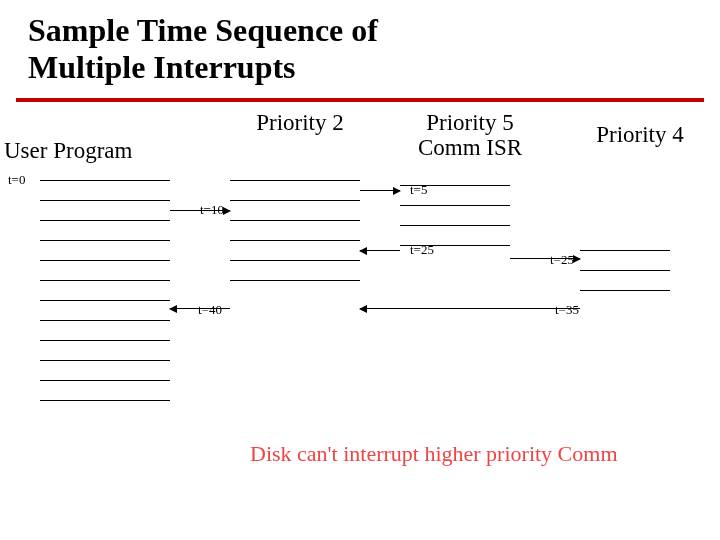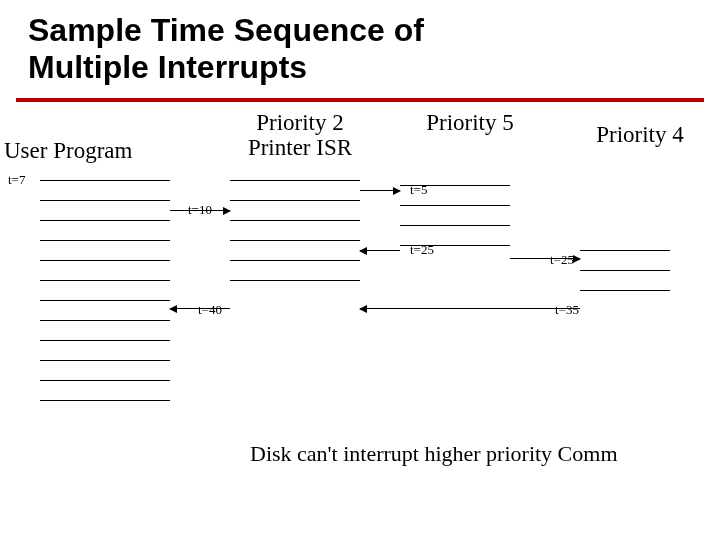--- a/index.html
+++ b/index.html
@@ -5,21 +5,21 @@
   * { margin: 0; padding: 0; box-sizing: border-box; }
   body {
     width: 720px;
     height: 540px;
     background: #fff;
     font-family: "Times New Roman", Times, serif;
     position: relative;
     overflow: hidden;
   }
   .title {
-    font-family: Liberation Sans, sans-serif;
+    font-family: Liberation Serif, serif;
     font-weight: 900;
     font-size: 32px;
     line-height: 1.15;
     padding: 12px 0 8px 28px;
     color: #000;
   }
   .rule {
     height: 4px;
     background: #c00000;
     margin: 4px 16px 0 16px;
@@ -76,43 +76,43 @@
     right: -1px; top: -4px;
     border-left: 8px solid #000;
   }
   .arrow.left::before {
     left: -1px; top: -4px;
     border-right: 8px solid #000;
   }
   .note {
     position: absolute;
     font-size: 22px;
-    color: #000000;
+    color: #ef4444;
     line-height: 1.25;
   }
 </style>
 </head>
 <body>
 
 <div class="title">
   <span>Sample Time Sequence of</span><br>
   <span>Multiple Interrupts</span>
 </div>
 <div class="rule"></div>
 
 <div class="headers">
   <div class="hdr user">
     <span>User Program</span>
   </div>
   <div class="hdr p2">
     <span>Priority 2</span><br>
-    <span>Printer ISR</span>
   </div>
   <div class="hdr p5">
     <span>Priority 5</span><br>
+    <span>Comm ISR</span>
   </div>
   <div class="hdr p4">
     <span>Priority 4</span><br>
   </div>
 </div>
 
 <div class="diagram" id="diagram">
     <div class="hl" style="left: 40px; top: 0px; width: 130px;"></div>
     <div class="hl" style="left: 40px; top: 20px; width: 130px;"></div>
     <div class="hl" style="left: 40px; top: 40px; width: 130px;"></div>
@@ -131,23 +131,23 @@
     <div class="hl" style="left: 230px; top: 60px; width: 130px;"></div>
     <div class="hl" style="left: 230px; top: 80px; width: 130px;"></div>
     <div class="hl" style="left: 230px; top: 100px; width: 130px;"></div>
     <div class="hl" style="left: 400px; top: 5px; width: 110px;"></div>
     <div class="hl" style="left: 400px; top: 25px; width: 110px;"></div>
     <div class="hl" style="left: 400px; top: 45px; width: 110px;"></div>
     <div class="hl" style="left: 400px; top: 65px; width: 110px;"></div>
     <div class="hl" style="left: 580px; top: 70px; width: 90px;"></div>
     <div class="hl" style="left: 580px; top: 90px; width: 90px;"></div>
     <div class="hl" style="left: 580px; top: 110px; width: 90px;"></div>
-    <div class="tlabel" style="left: 8px; top: -8px;">t=7</div>
+    <div class="tlabel" style="left: 8px; top: -8px;">t=0</div>
     <div class="tlabel" style="left: 410px; top: 2px;">t=5</div>
-    <div class="tlabel" style="left: 188px; top: 22px;">t=10</div>
+    <div class="tlabel" style="left: 200px; top: 22px;">t=10</div>
     <div class="tlabel" style="left: 410px; top: 62px;">t=25</div>
     <div class="tlabel" style="left: 550px; top: 72px;">t=25</div>
     <div class="tlabel" style="left: 555px; top: 122px;">t=35</div>
     <div class="tlabel" style="left: 198px; top: 122px;">t=40</div>
     <div class="arrow right" style="left: 170px; top: 30px; width: 60px;"></div>
     <div class="arrow right" style="left: 360px; top: 10px; width: 40px;"></div>
     <div class="arrow right" style="left: 510px; top: 78px; width: 70px;"></div>
     <div class="arrow left" style="left: 360px; top: 70px; width: 40px;"></div>
     <div class="arrow left" style="left: 360px; top: 128px; width: 220px;"></div>
     <div class="arrow left" style="left: 170px; top: 128px; width: 60px;"></div>

